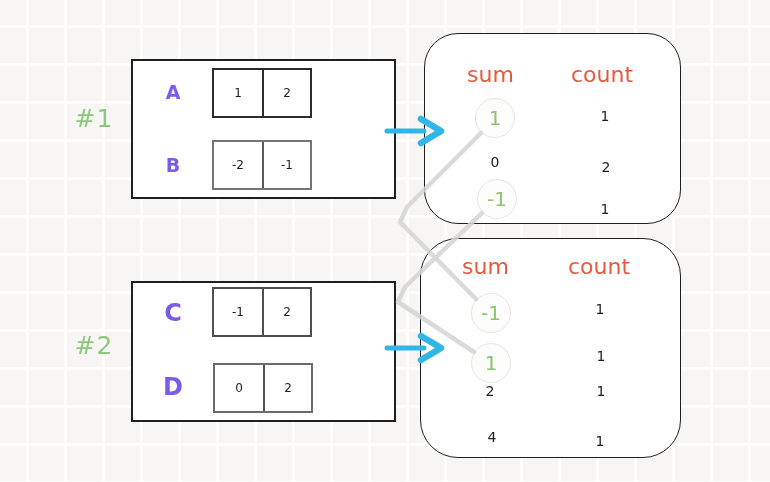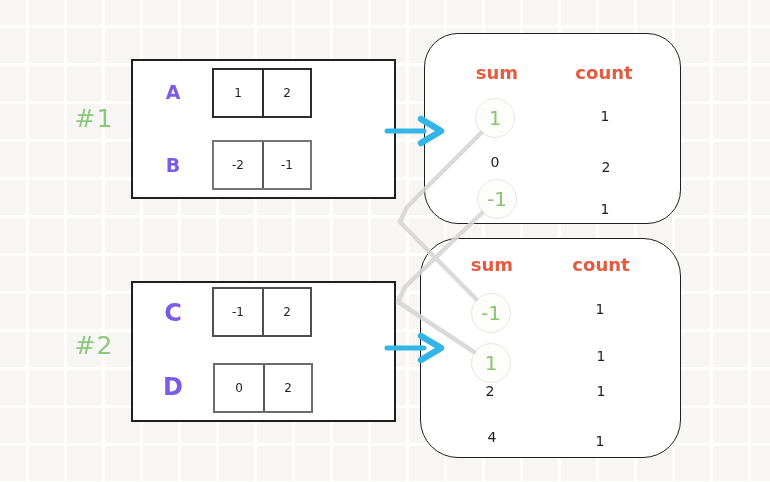--- a/index.html
+++ b/index.html
@@ -58,23 +58,22 @@
   .t-d .arr-cell + .arr-cell{border-left:2px solid #555555;}
   .res-box{
     position:absolute;
     background:#ffffff;
     border:1.6px solid #1f1f1f;
     box-sizing:border-box;
   }
   .hdr{
     position:absolute;
     color:#e65a3e;
-    font-size:18px;
-    font-weight:700;
-    text-align:center;
+    font-size:22px;
+    font-weight:400;
   }
   .val{
     position:absolute;
     color:#1d1d1d;
     font-size:14px;
     text-align:center;
   }
   .circ{
     position:absolute;
     width:40px;height:40px;

